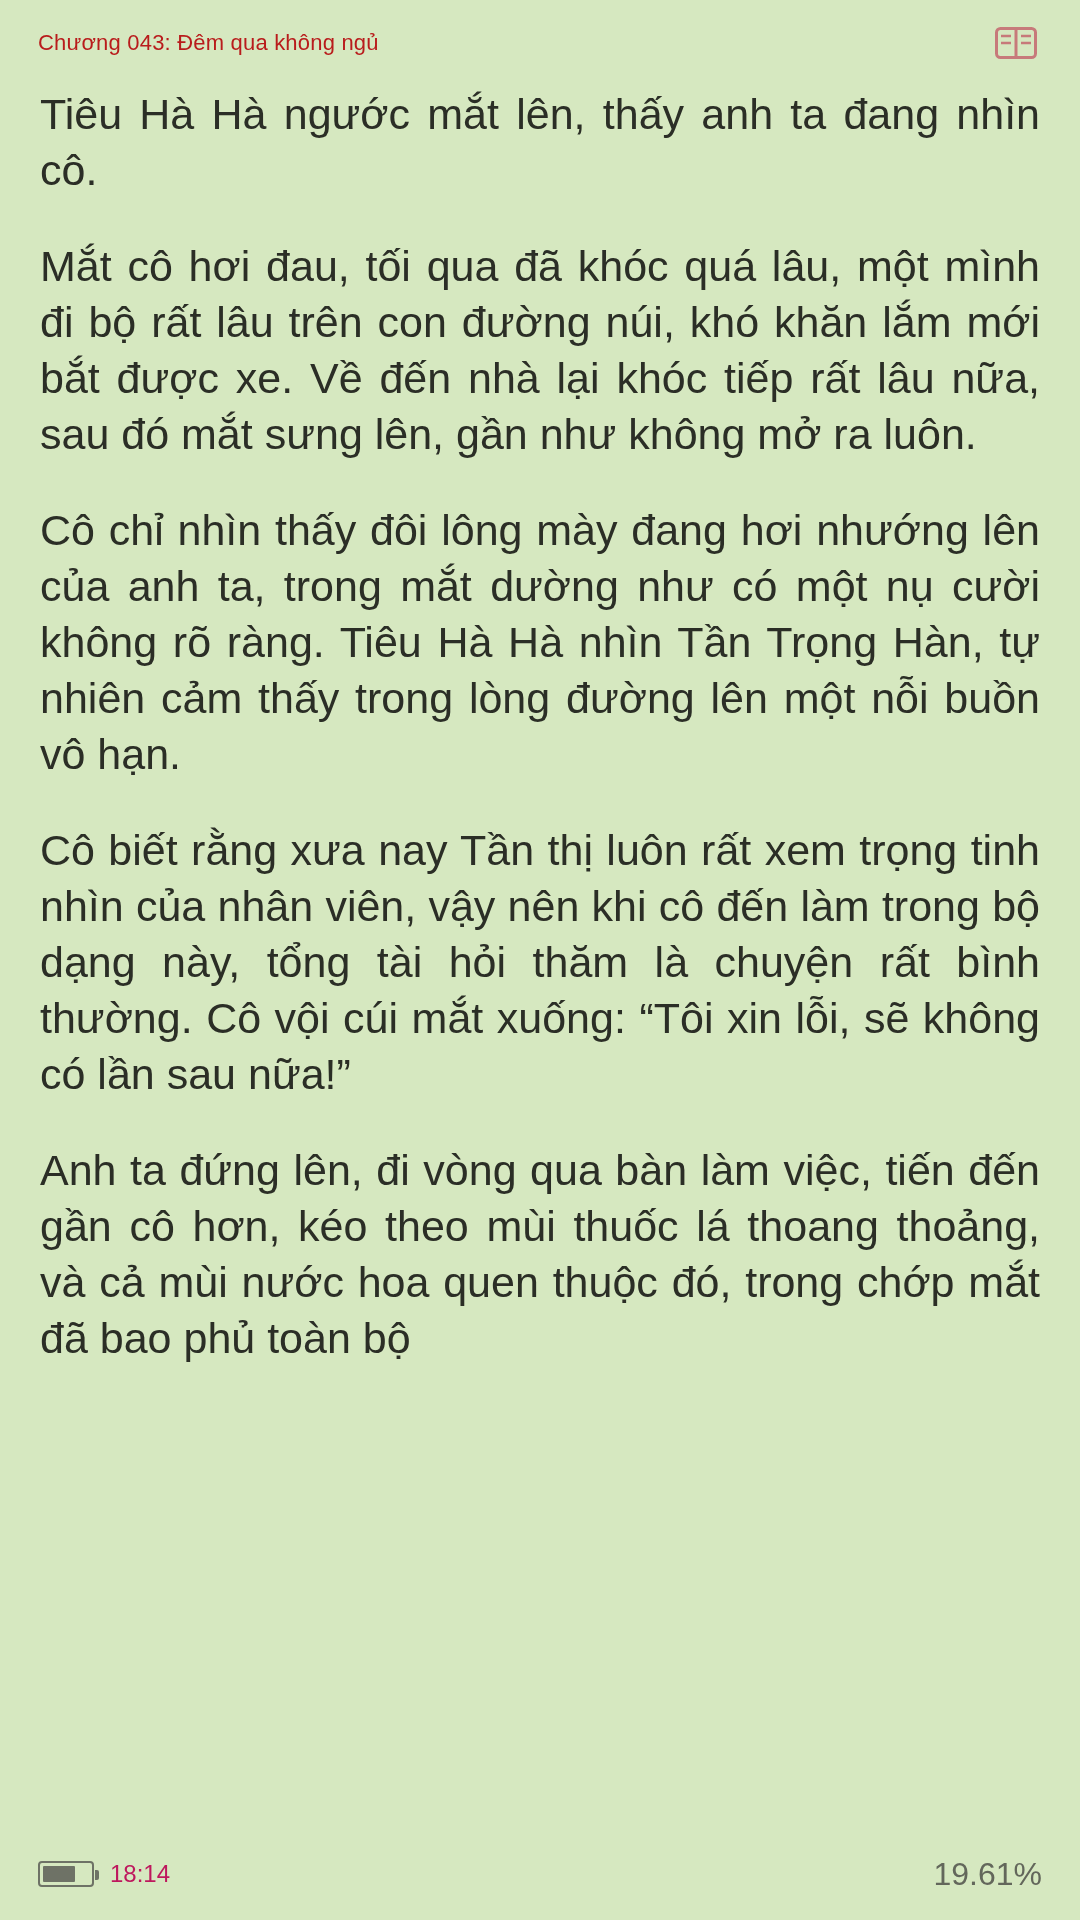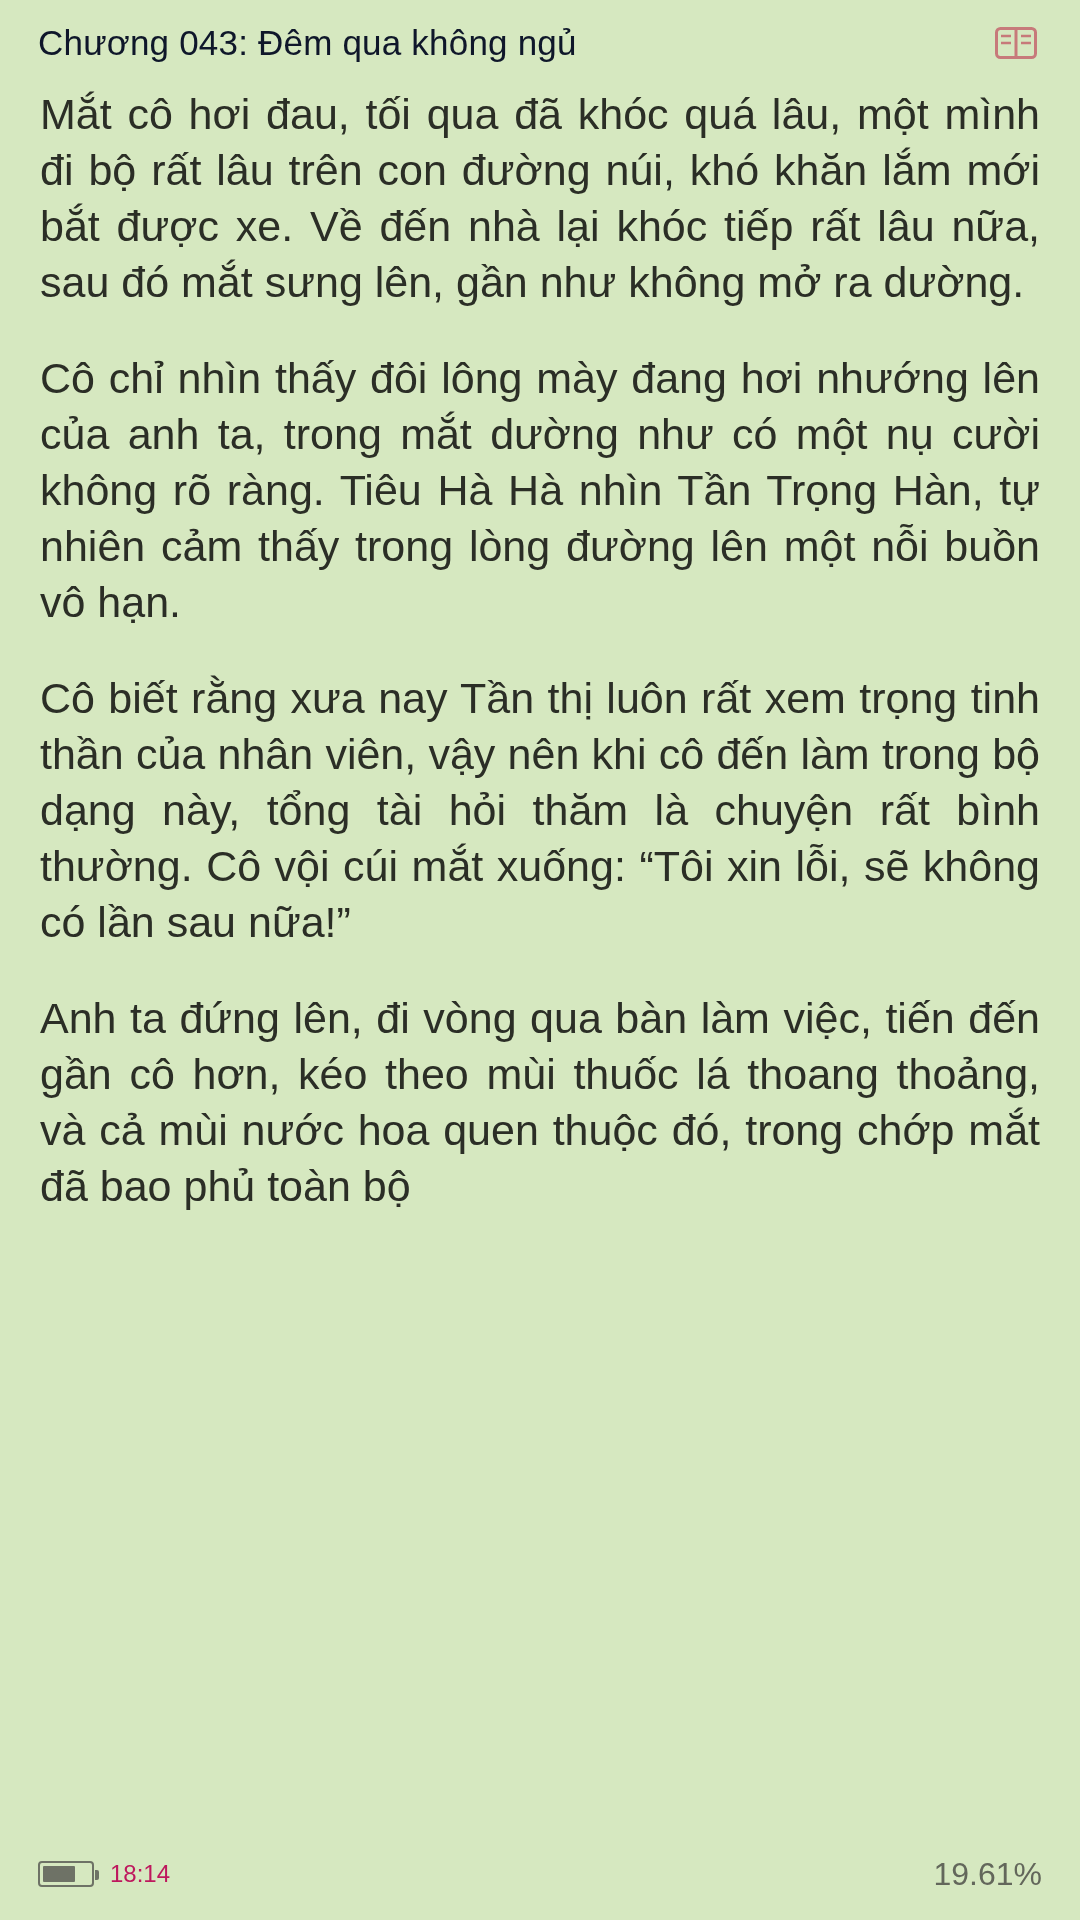--- a/index.html
+++ b/index.html
@@ -27,22 +27,22 @@
   .header {
     height: 86px;
     flex: 0 0 86px;
     display: flex;
     align-items: center;
     justify-content: space-between;
     padding: 0 38px 0 38px;
     box-sizing: border-box;
   }
   .chapter-title {
-    font-size: 35px;
-    color: #0f172a;
+    font-size: 22px;
+    color: #b91c1c;
     letter-spacing: 0.2px;
     white-space: nowrap;
     overflow: hidden;
     text-overflow: ellipsis;
     max-width: 820px;
   }
   .bookmark-btn {
     width: 52px;
     height: 52px;
     display: flex;
@@ -139,23 +139,24 @@
           <line x1="6" y1="10" x2="16" y2="10" stroke="#c77a7a" stroke-width="2.5"></line>
           <line x1="6" y1="17" x2="16" y2="17" stroke="#c77a7a" stroke-width="2.5"></line>
           <line x1="26" y1="10" x2="36" y2="10" stroke="#c77a7a" stroke-width="2.5"></line>
           <line x1="26" y1="17" x2="36" y2="17" stroke="#c77a7a" stroke-width="2.5"></line>
         </svg>
       </span>
     </div>
   </div>
 
   <div class="content">
-    <p class="para">Mắt cô hơi đau, tối qua đã khóc quá lâu, một mình đi bộ rất lâu trên con đường núi, khó khăn lắm mới bắt được xe. Về đến nhà lại khóc tiếp rất lâu nữa, sau đó mắt sưng lên, gần như không mở ra dường.</p>
+    <p class="para">Tiêu Hà Hà ngước mắt lên, thấy anh ta đang nhìn cô.</p>
+    <p class="para">Mắt cô hơi đau, tối qua đã khóc quá lâu, một mình đi bộ rất lâu trên con đường núi, khó khăn lắm mới bắt được xe. Về đến nhà lại khóc tiếp rất lâu nữa, sau đó mắt sưng lên, gần như không mở ra luôn.</p>
     <p class="para">Cô chỉ nhìn thấy đôi lông mày đang hơi nhướng lên của anh ta, trong mắt dường như có một nụ cười không rõ ràng. Tiêu Hà Hà nhìn Tần Trọng Hàn, tự nhiên cảm thấy trong lòng đường lên một nỗi buồn vô hạn.</p>
-    <p class="para">Cô biết rằng xưa nay Tần thị luôn rất xem trọng tinh thần của nhân viên, vậy nên khi cô đến làm trong bộ dạng này, tổng tài hỏi thăm là chuyện rất bình thường. Cô vội cúi mắt xuống: “Tôi xin lỗi, sẽ không có lần sau nữa!”</p>
+    <p class="para">Cô biết rằng xưa nay Tần thị luôn rất xem trọng tinh nhìn của nhân viên, vậy nên khi cô đến làm trong bộ dạng này, tổng tài hỏi thăm là chuyện rất bình thường. Cô vội cúi mắt xuống: “Tôi xin lỗi, sẽ không có lần sau nữa!”</p>
     <p class="para">Anh ta đứng lên, đi vòng qua bàn làm việc, tiến đến gần cô hơn, kéo theo mùi thuốc lá thoang thoảng, và cả mùi nước hoa quen thuộc đó, trong chớp mắt đã bao phủ toàn bộ</p>
   </div>
 
   <div class="footer">
     <div class="footer-left">
       <div class="battery">
         <div class="battery-fill" style="width: 70%;"></div>
       </div>
       <div class="clock">18:14</div>
     </div>

